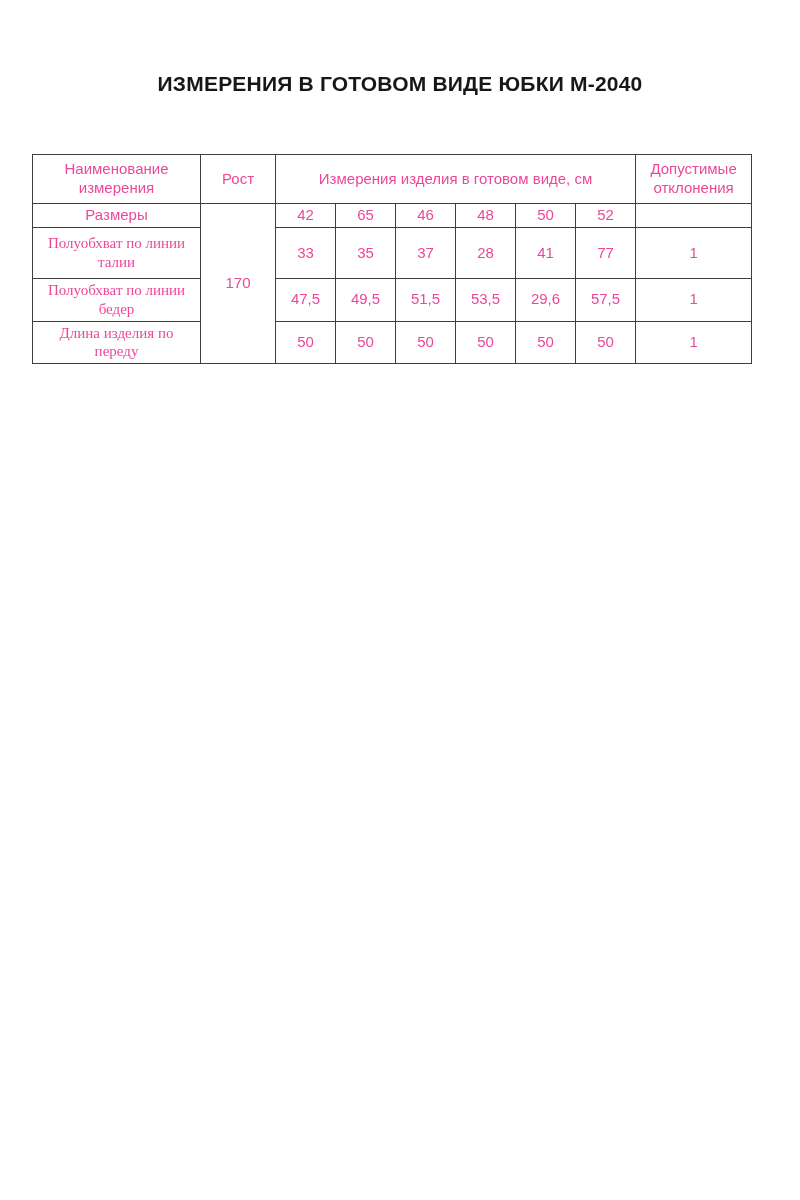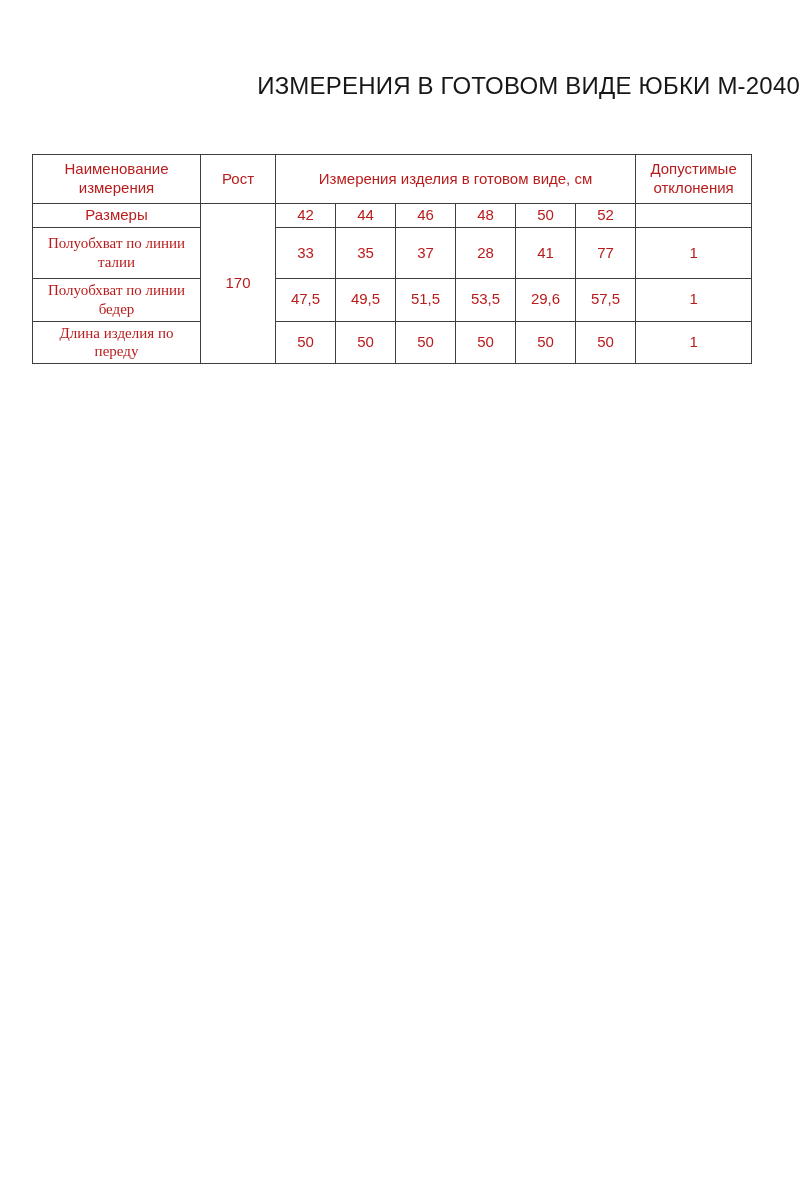--- a/index.html
+++ b/index.html
@@ -11,36 +11,36 @@
     background: #ffffff;
     font-family: "Liberation Sans", sans-serif;
     color: #1b1b1b;
     overflow: hidden;
   }
   .title {
     position: absolute;
     top: 72px;
     left: 0;
     width: 100%;
-    text-align: right;
-    font-size: 24px;
-    font-weight: normal;
+    text-align: center;
+    font-size: 21px;
+    font-weight: bold;
     letter-spacing: 0.2px;
     color: #171717;
   }
   table.size-table {
     position: absolute;
     top: 154px;
     left: 32px;
     width: 719px;
     border-collapse: collapse;
     table-layout: fixed;
     font-size: 15px;
     line-height: 1.25;
-    color: #b91c1c;
+    color: #ec4899;
   }
   table.size-table td {
     border: 1px solid #3e3e3e;
     padding: 2px 4px;
     text-align: center;
     vertical-align: middle;
     overflow: hidden;
   }
   td.hdr {
     vertical-align: top;
@@ -78,21 +78,21 @@
       <tr style="height:49px">
         <td class="hdr">Наименование измерения</td>
         <td class="hdr">Рост</td>
         <td class="hdr" colspan="6">Измерения изделия в готовом виде, см</td>
         <td class="hdr">Допустимые отклонения</td>
       </tr>
       <tr style="height:24px">
         <td>Размеры</td>
         <td class="height-cell" rowspan="4">170</td>
         <td>42</td>
-        <td>44</td>
+        <td>65</td>
         <td>46</td>
         <td>48</td>
         <td>50</td>
         <td>52</td>
         <td></td>
       </tr>
       <tr style="height:51px">
         <td class="label-cell">Полуобхват по линии талии</td>
         <td>33</td>
         <td>35</td>

